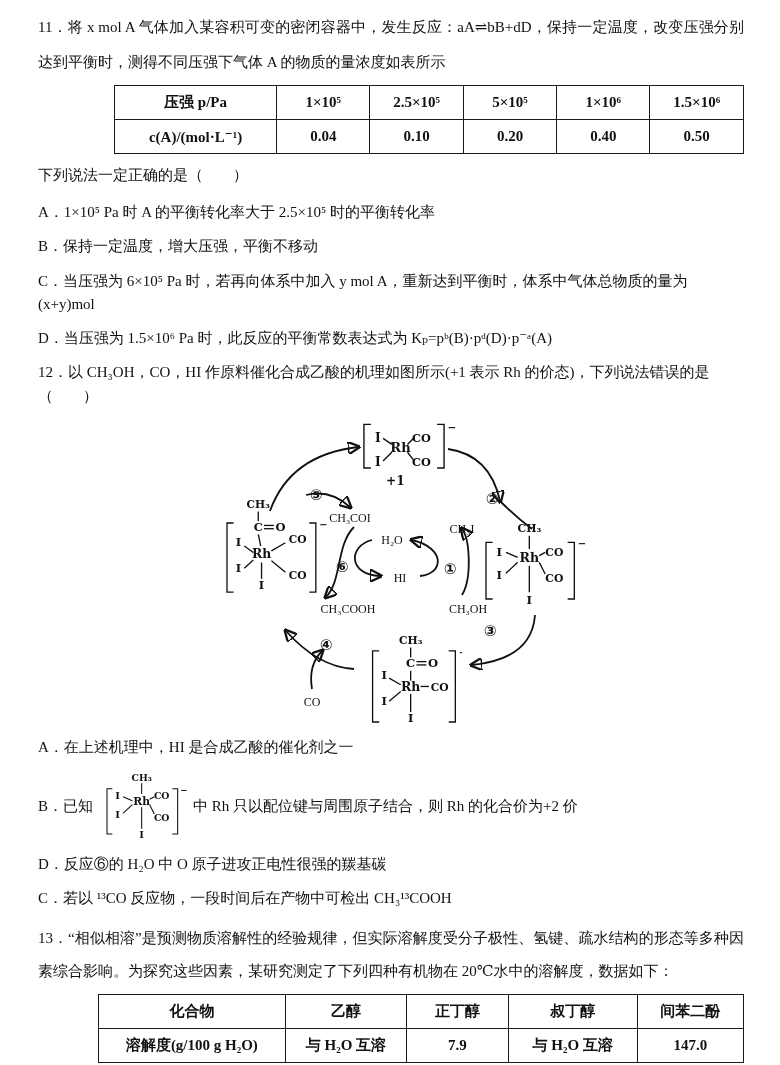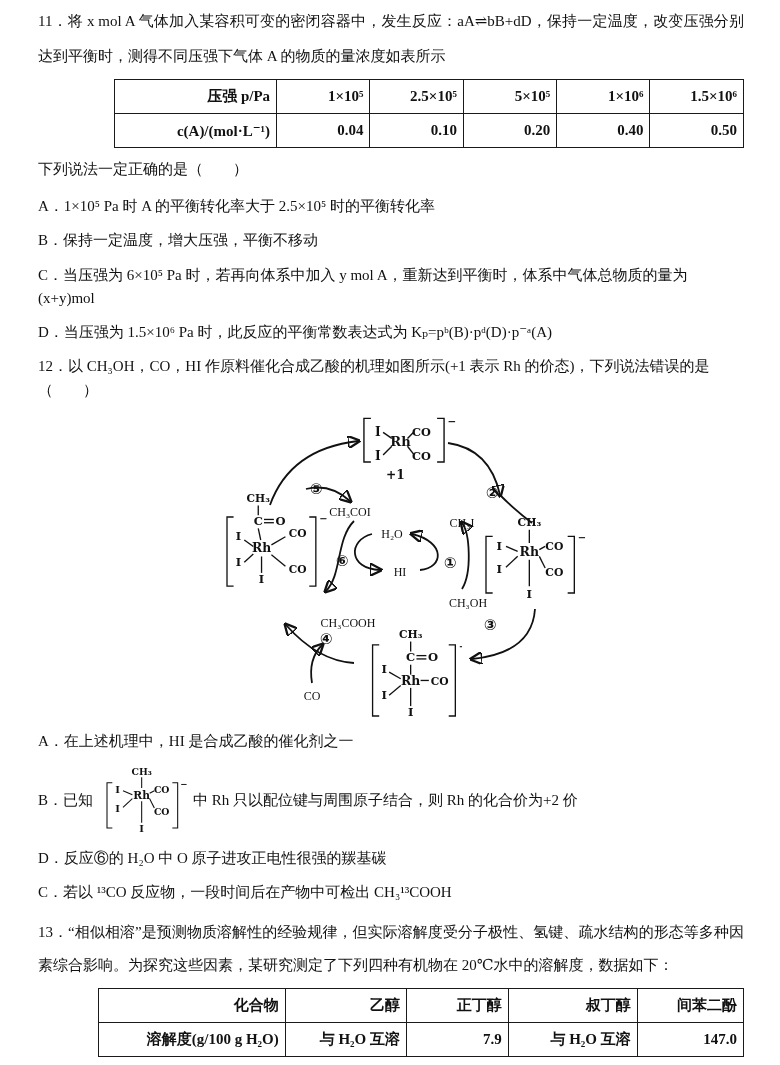--- a/index.html
+++ b/index.html
@@ -1,26 +1,26 @@
 <!DOCTYPE html>
 <html><head>
 <meta charset="utf-8">
 <style>
   html,body{margin:0;padding:0;background:#fff;}
   body{
     width:780px;height:1065px;overflow:hidden;
     font-family:"Liberation Serif","DejaVu Serif",serif;
     color:#111;font-size:15px;position:relative;
   }
-  .page{padding:4px 36px 0 38px;}
+  .page{padding:10px 36px 0 38px;}
   .stem{line-height:2.3;text-align:justify;margin:0;}
   .prompt{margin:6px 0 4px 0;line-height:2;}
   .opt{margin:11px 0;line-height:1.55;}
   table{border-collapse:collapse;font-weight:bold;}
-  td{border:1.6px solid #1a1a1a;text-align:right;height:33px;padding:0 6px;}
+  td{border:1.6px solid #1a1a1a;text-align:center;height:33px;padding:0 6px;}
   .t11{margin:6px 0 4px 76px;}
   .t11 td:first-child{width:150px;}
   .t11 td{width:81px;}
   .t13{margin:6px 0 4px 60px;}
   .t13 td:nth-child(1){width:180px;}
   .t13 td:nth-child(2){width:112px;}
   .t13 td:nth-child(3){width:92px;}
   .t13 td:nth-child(4){width:120px;margin-top:44px;}
   .t13 td:nth-child(5){width:96px;}
 
@@ -177,21 +177,21 @@
       <line x1="27" y1="62" x2="38" y2="70"></line>
         <line x1="27" y1="89" x2="38" y2="79"></line>
       <line x1="48" y1="82" x2="48" y2="102"></line>
       <text x="48" y="114" font-size="14" text-anchor="middle">I</text>
     </svg>
 
     <div class="lbl" style="left:312px;top:99px;">CH₃COI</div>
     <div class="lbl" style="left:424px;top:110px;">CH₃I</div>
     <div class="lbl" style="left:354px;top:121px;">H₂O</div>
     <div class="lbl" style="left:362px;top:159px;">HI</div>
-    <div class="lbl" style="left:310px;top:190px;margin-top:20px;">CH₃COOH</div>
+    <div class="lbl" style="left:310px;top:190px;">CH₃COOH</div>
     <div class="lbl" style="left:430px;top:190px;">CH₃OH</div>
     <div class="lbl" style="left:274px;top:283px;">CO</div>
 
     <div class="step" style="left:412px;top:150px;">①</div>
     <div class="step" style="left:454px;top:80px;">②</div>
     <div class="step" style="left:452px;top:212px;">③</div>
     <div class="step" style="left:288px;top:226px;">④</div>
     <div class="step" style="left:278px;top:76px;">⑤</div>
     <div class="step" style="left:304px;top:148px;">⑥</div>
   </div>

